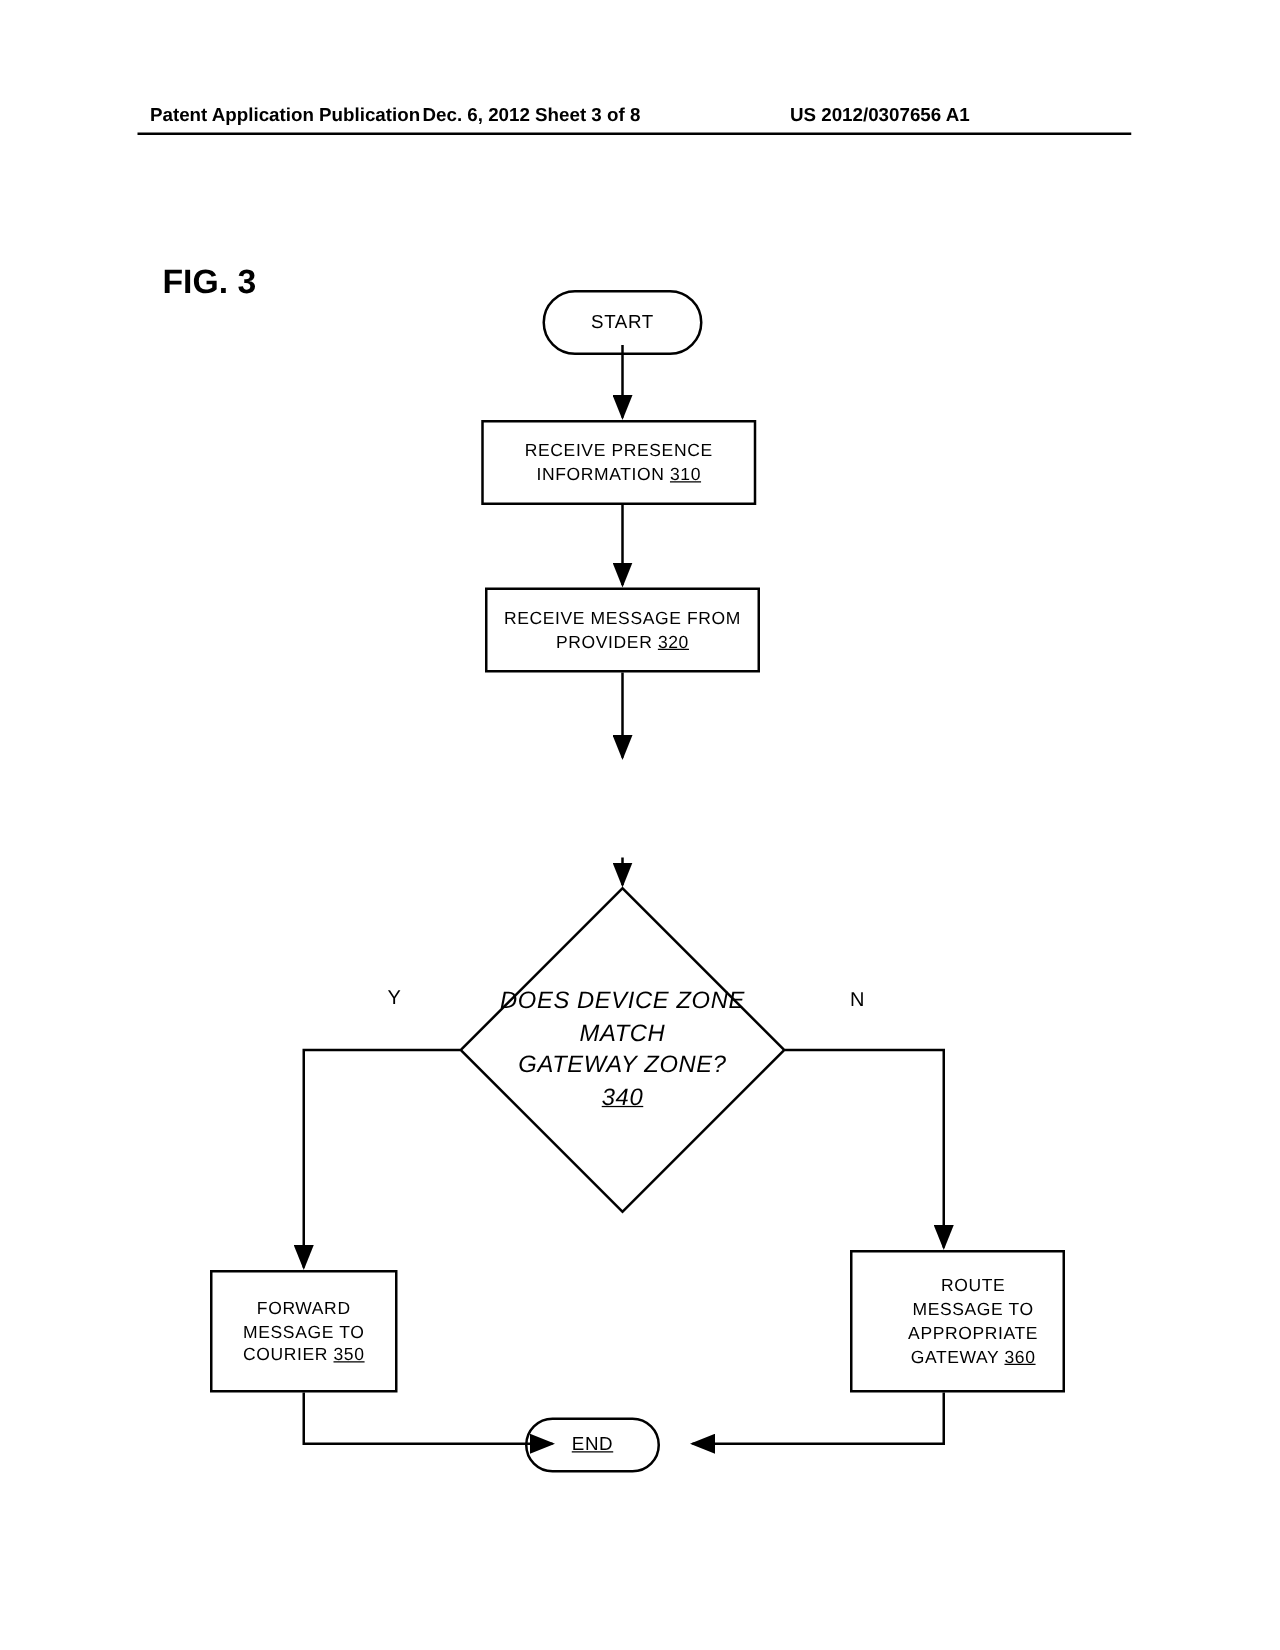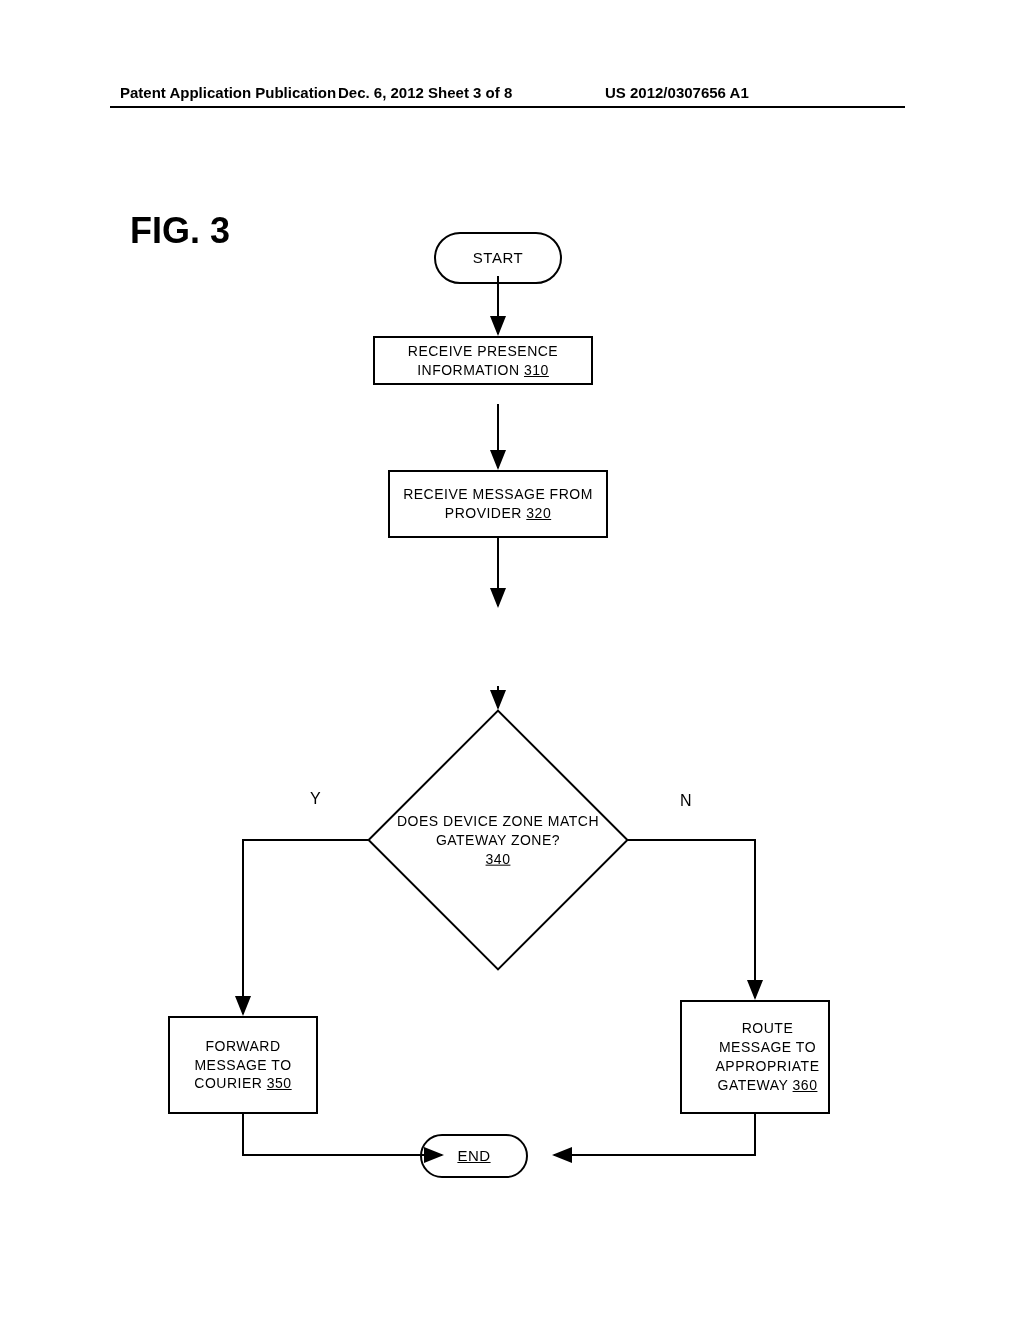--- a/index.html
+++ b/index.html
@@ -19,34 +19,34 @@
   .header {
     position: absolute;
     top: 84px;
     left: 0;
     width: 1024px;
     font-size: 15px;
     font-weight: bold;
   }
   .header-left { position: absolute; left: 120px; }
   .header-center { position: absolute; left: 338px; }
-  .header-right { position: absolute; left: 605px; }
+  .header-right { position: absolute; left: 632px; }
   .header-rule {
     position: absolute;
     top: 106px;
     left: 110px;
     width: 795px;
     height: 0;
     border-top: 2px solid #000;
   }
   .fig-label {
     position: absolute;
     left: 130px;
     top: 210px;
-    font-size: 36px;
+    font-size: 27px;
     font-weight: bold;
   }
   .node {
     position: absolute;
     text-align: center;
     display: flex;
     align-items: center;
     justify-content: center;
     flex-direction: column;
     font-size: 14px;
@@ -75,24 +75,25 @@
     transform: translate(-50%, -50%) rotate(45deg);
     border: 2px solid #000;
     background: #fff;
   }
   .diamond-text {
     position: absolute;
     left: 50%;
     top: 50%;
     transform: translate(-50%, -50%);
     text-align: center;
-    font-size: 14px;
+    font-size: 19px;
     line-height: 1.35;
     width: 220px;
     letter-spacing: 0.5px;
+    font-style: italic;
   }
   .edge-label {
     position: absolute;
     font-size: 16px;
     font-weight: normal;
   }
   svg.arrows {
     position: absolute;
     left: 0;
     top: 0;
@@ -112,21 +113,21 @@
     <span class="header-right">US 2012/0307656 A1</span>
   </div>
   <div class="header-rule"></div>
 
   <div class="fig-label">FIG. 3</div>
 
   <div class="node terminator" style="left:434px; top:232px; width:128px; height:52px;">
     <span>START</span>
   </div>
 
-  <div class="node process" style="left:373px; top:336px; width:220px; height:49px;">
+  <div class="node process" style="left:385px; top:336px; width:220px; height:68px;">
     <div>
       <span>RECEIVE PRESENCE</span><br>
       <span>INFORMATION </span><span class="ref">310</span>
     </div>
   </div>
 
   <div class="node process" style="left:388px; top:470px; width:220px; height:68px;">
     <div>
       <span>RECEIVE MESSAGE FROM</span><br>
       <span>PROVIDER </span><span class="ref">320</span>
@@ -147,21 +148,21 @@
   <div class="edge-label" style="left:680px; top:792px;">N</div>
 
   <div class="node process" style="left:168px; top:1016px; width:150px; height:98px;">
     <div>
       <span>FORWARD</span><br>
       <span>MESSAGE TO</span><br>
       <span>COURIER </span><span class="ref">350</span>
     </div>
   </div>
 
-  <div class="node process" style="left:680px; top:1000px; width:150px; height:114px;padding-left:25px;">
+  <div class="node process" style="left:680px; top:1000px; width:172px; height:114px;padding-left:25px;">
     <div>
       <span>ROUTE</span><br>
       <span>MESSAGE TO</span><br>
       <span>APPROPRIATE</span><br>
       <span>GATEWAY </span><span class="ref">360</span>
     </div>
   </div>
 
   <div class="node terminator" style="left:420px; top:1134px; width:108px; height:44px;text-decoration:underline;">
     <span>END</span>

